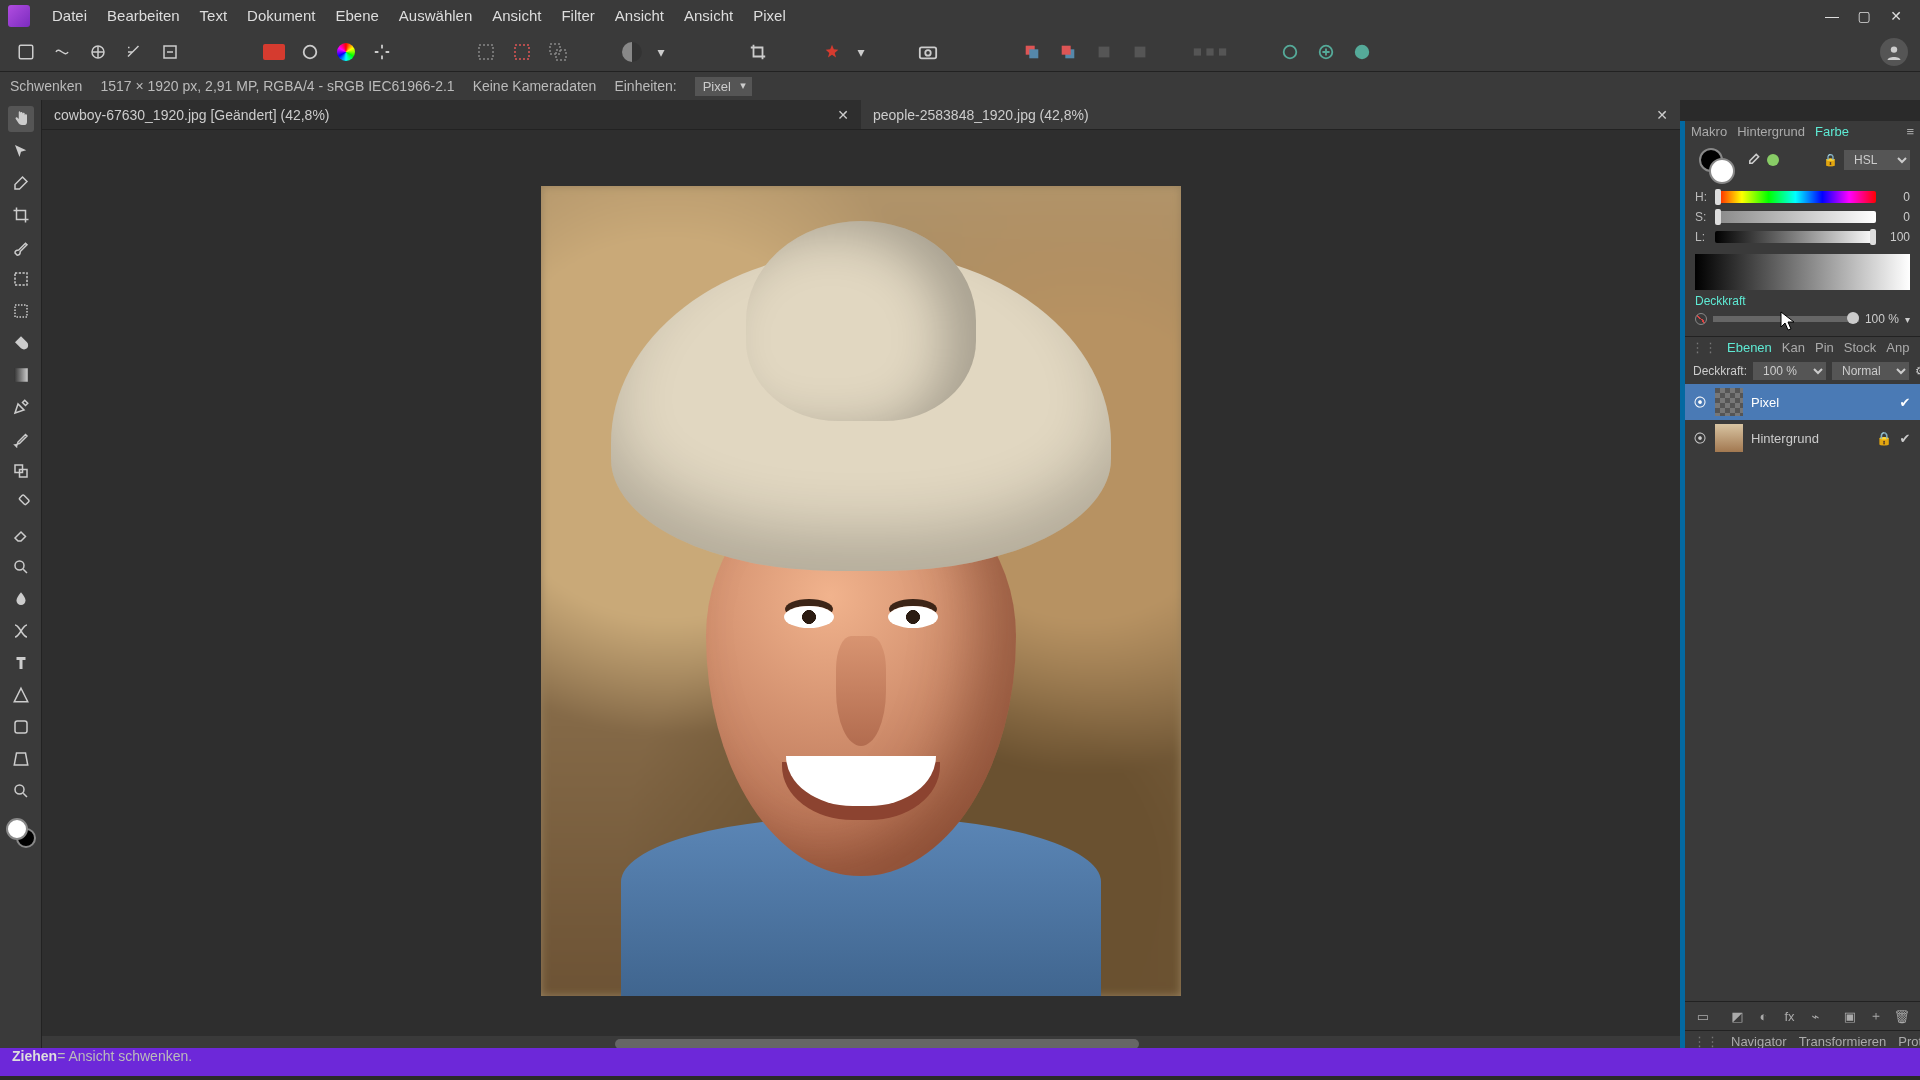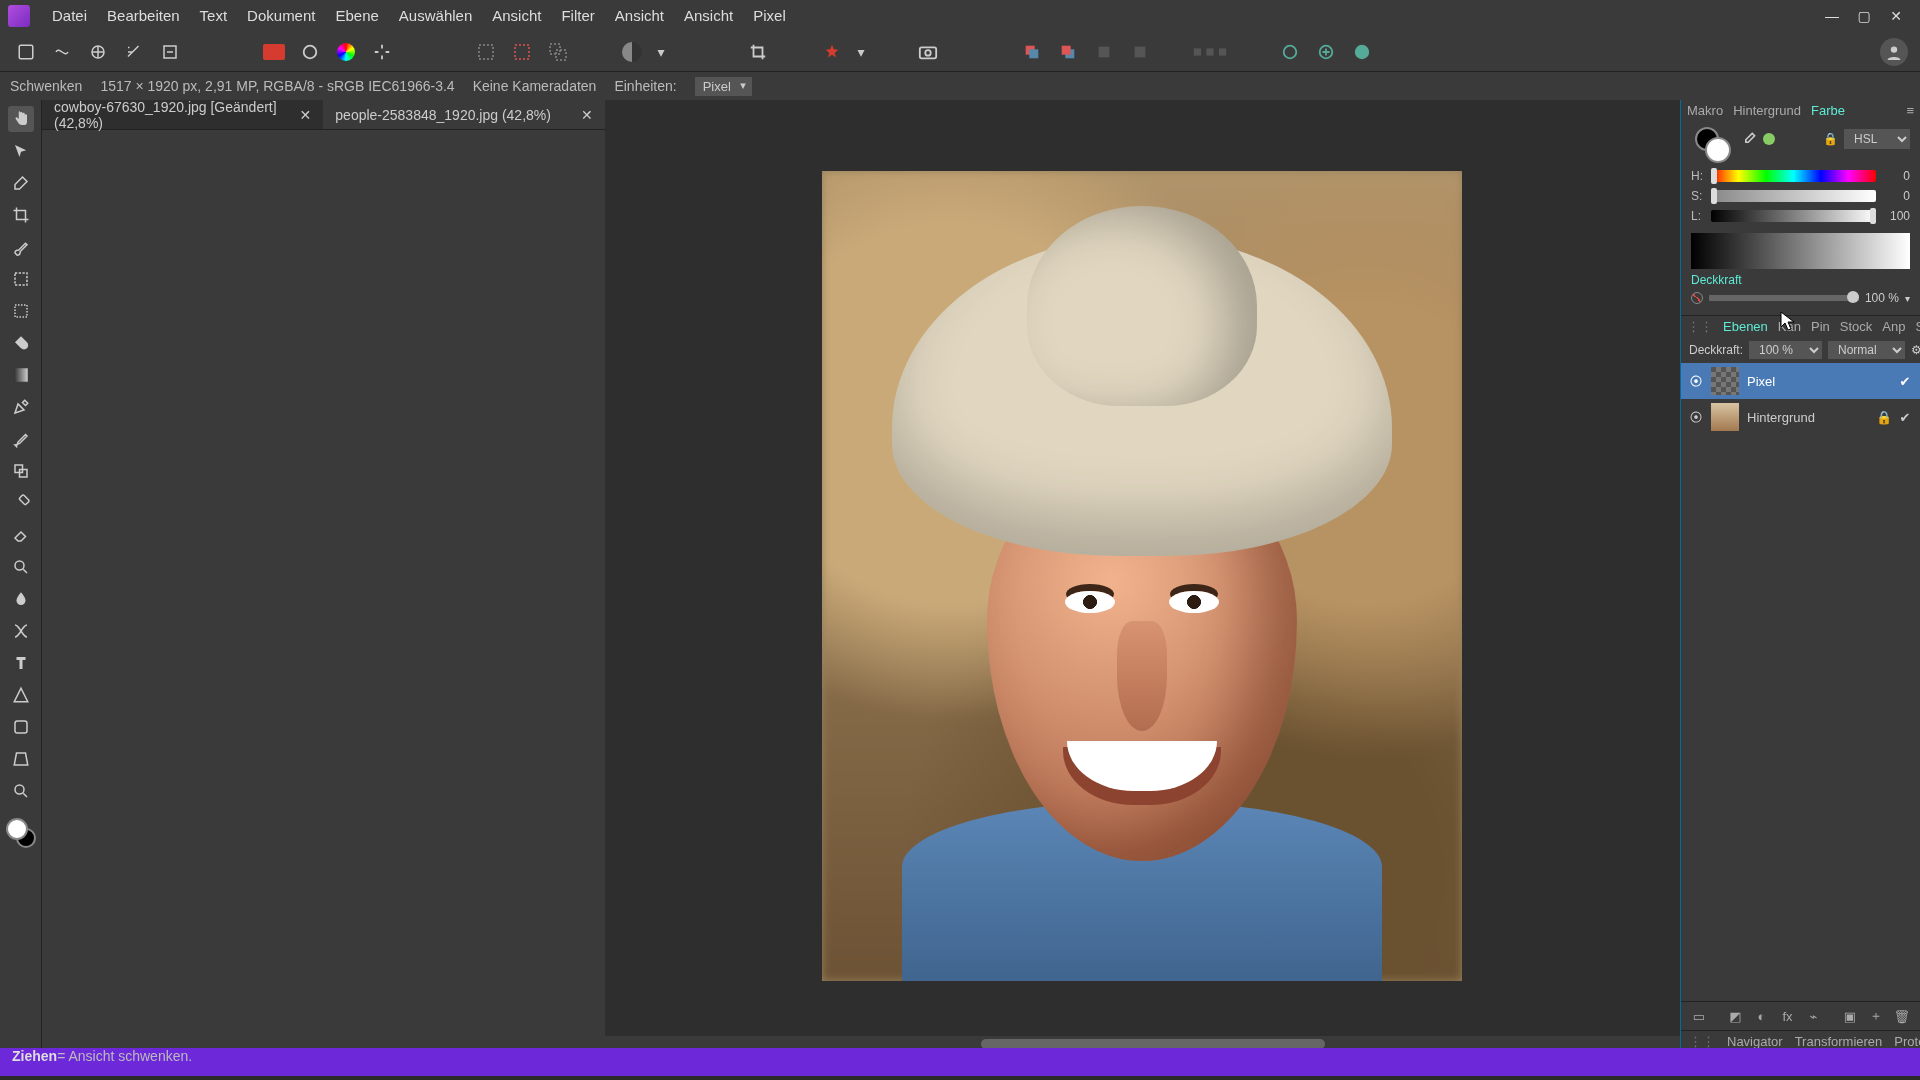--- a/index.html
+++ b/index.html
@@ -33,21 +33,21 @@
 
 .toolstrip { width:42px; background:#3a3a3a; border-right:1px solid #222; display:flex; flex-direction:column; align-items:center; padding-top:6px; gap:6px; }
 .tool { width:26px; height:26px; display:flex; align-items:center; justify-content:center; color:#ccc; cursor:pointer; }
 .tool.sel { background:#555; border-radius:3px; }
 .tool-icon { width:18px; height:18px; }
 .swatch-pair { position:relative; width:30px; height:30px; margin-top:8px; }
 .swatch-back { position:absolute; right:0; bottom:0; width:20px; height:20px; border-radius:50%; background:#000; border:2px solid #888; }
 .swatch-front { position:absolute; left:0; top:0; width:22px; height:22px; border-radius:50%; background:#fff; border:2px solid #888; }
 
 
-.centre { flex:1; display:flex; flex-direction:row; background:#3a3a3a; }
+.centre { flex:1; display:flex; flex-direction:column; background:#3a3a3a; }
 .doc-tabs { height:30px; display:flex; border-bottom:1px solid #222; }
 .doc-tab { flex:1; display:flex; align-items:center; padding:0 12px; font-size:14px; color:#ccc; cursor:pointer; position:relative; }
 .doc-tab.active { background:#2e2e2e; }
 .doc-tab .close { margin-left:auto; font-size:14px; color:#ccc; }
 .canvas-area { flex:1; background:#2e2e2e; position:relative; overflow:hidden; }
 .canvas-img { position:absolute; left:50%; top:50%; transform:translate(-50%,-50%); width:640px; height:810px; background:#97815d; overflow:hidden; }
 
 .bg-blur { position:absolute; inset:0; background:
   radial-gradient(circle at 20% 30%,#c9a978 0 25%,transparent 40%),
   radial-gradient(circle at 85% 35%,#b79262 0 20%,transparent 40%),
@@ -59,21 +59,21 @@
 .eye { position:absolute; width:50px; height:22px; background:radial-gradient(circle at 50% 50%,#2c1c12 0 25%,#fff 26% 100%); border-radius:50%; box-shadow:0 -8px 0 -1px #3d2517; }
 .eye.l { left:78px; top:130px; } .eye.r { right:78px; top:130px; }
 .nose { position:absolute; left:50%; top:160px; width:50px; height:110px; transform:translateX(-50%); background:linear-gradient(#d89471,#b26c4f); border-radius:30% 30% 50% 50%; }
 .mouth { position:absolute; left:50%; top:280px; width:150px; height:50px; transform:translateX(-50%); background:#fff; border-radius:0 0 80px 80px / 0 0 60px 60px; box-shadow:0 10px 0 4px #8c4330; }
 .shirt { position:absolute; left:50%; bottom:-40px; width:480px; height:220px; transform:translateX(-50%); background:linear-gradient(#5b86b6,#3a5e86); border-radius:50% 50% 0 0 / 30% 30% 0 0; }
 .h-scroll { position:absolute; bottom:0; left:0; right:0; height:16px; background:#3a3a3a; }
 .h-thumb { position:absolute; top:3px; height:10px; left:35%; width:32%; background:#666; border-radius:5px; }
 .cursor-arrow { position:absolute; width:16px; height:22px; pointer-events:none; }
 
 
-.right-col { width:240px; background:#3a3a3a; border-left:1px solid #0369a1; display:flex; flex-direction:column; font-size:13px; }
+.right-col { width:240px; background:#3a3a3a; border-left:5px solid #0369a1; display:flex; flex-direction:column; font-size:13px;margin-top:21px; }
 .panel-tabs { display:flex; padding:3px 6px; gap:10px; align-items:center; }
 .panel-tabs span { color:#aaa; cursor:pointer; }
 .panel-tabs span.active { color:#5eead4; }
 .panel-tabs .menu { margin-left:auto; }
 
 
 .col-panel { padding:6px 10px 10px 10px; }
 .col-swatches { position:relative; height:36px; }
 .col-swatches .back { position:absolute; left:4px; top:0; width:24px; height:24px; border-radius:50%; background:#000; border:2px solid #888; }
 .col-swatches .front { position:absolute; left:14px; top:10px; width:26px; height:26px; border-radius:50%; background:#fff; border:2px solid #888; }
@@ -281,21 +281,21 @@
   <div class="avatar">
     <svg viewBox="0 0 20 20" width="16" height="16" fill="#ccc">
         <circle cx="10" cy="7" r="4"></circle>
         <path d="M2 20c0-5 16-5 16 0z"></path>
       </svg>
   </div>
 </div>
 
 <div class="contextbar">
   <span>Schwenken</span>
-  <span>1517 × 1920 px, 2,91 MP, RGBA/8 - sRGB IEC61966-3.4</span>
+  <span>1517 × 1920 px, 2,91 MP, RGBA/4 - sRGB IEC61966-2.1</span>
   <span>Keine Kameradaten</span>
   <span>Einheiten:</span>
   <span class="unit-wrap">
     <select class="unit-select"><option>Pixel</option></select>
   </span>
 </div>
 
 <div class="workspace">
 
   <div class="toolstrip">

